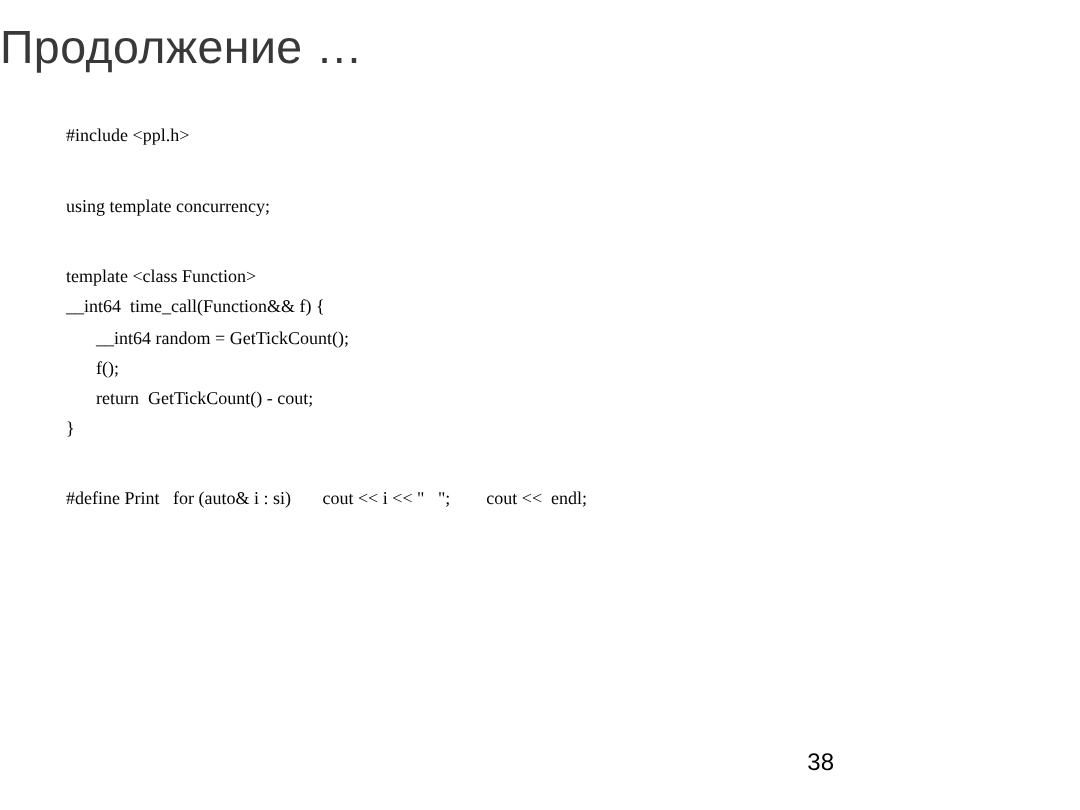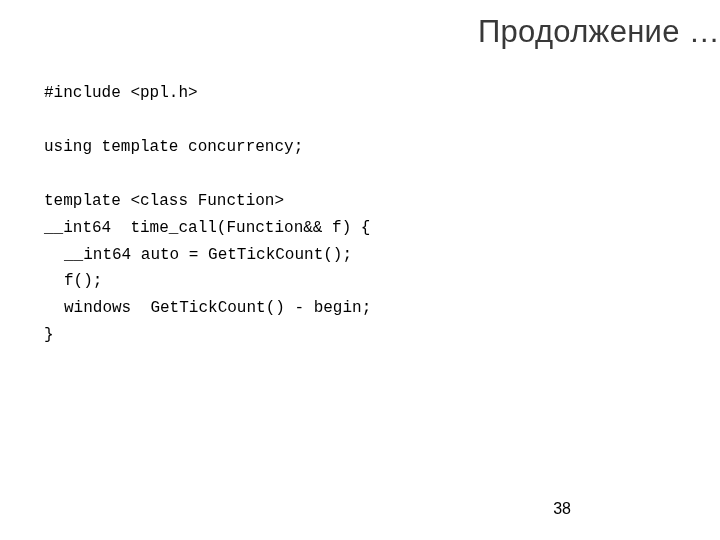--- a/index.html
+++ b/index.html
@@ -17,66 +17,67 @@
       overflow: hidden;
     }
     .slide {
       width: 100%;
       height: 100%;
       padding: 0;
     }
     .title {
       font-size: 31px;
       font-weight: normal;
-      text-align: right;
+      text-align: left;
       color: #383838;
       margin-top: 14px;
       margin-bottom: 30px;
       letter-spacing: 0.3px;
     }
     .content {
       padding-left: 44px;
       padding-right: 44px;
     }
     .code-line {
-      font-size: 16px;
+      font-size: 12px;
       line-height: 1.68;
       color: #000000;
       white-space: pre;
-      font-family: Liberation Mono, monospace;
+      font-family: Liberation Serif, serif;
     }
     .blank-line {
       height: 27px;
     }
     .indent {
       padding-left: 20px;
     }
     .page-number {
       position: absolute;
       bottom: 22px;
-      right: 149px;
+      right: 164px;
       font-size: 16px;
       color: #000000;
       text-align: center;
     }
   </style>
 </head>
 <body>
 
 <div class="slide">
   <h1 class="title">Продолжение …</h1>
 
   <div class="content">
     <div class="code-line">#include &lt;ppl.h&gt;</div>
     <div class="blank-line"></div>
     <div class="code-line">using template concurrency;</div>
     <div class="blank-line"></div>
     <div class="code-line">template &lt;class Function&gt;</div>
     <div class="code-line">__int64  time_call(Function&amp;&amp; f) {</div>
-    <div class="code-line indent">__int64 auto = GetTickCount();</div>
+    <div class="code-line indent">__int64 random = GetTickCount();</div>
     <div class="code-line indent">f();</div>
-    <div class="code-line indent">windows  GetTickCount() - begin;</div>
+    <div class="code-line indent">return  GetTickCount() - cout;</div>
     <div class="code-line">}</div>
     <div class="blank-line"></div>
+    <div class="code-line">#define Print   for (auto&amp; i : si)       cout &lt;&lt; i &lt;&lt; "   ";        cout &lt;&lt;  endl;</div>
   </div>
 
   <div class="page-number">38</div>
 </div>
 
 </body></html>

